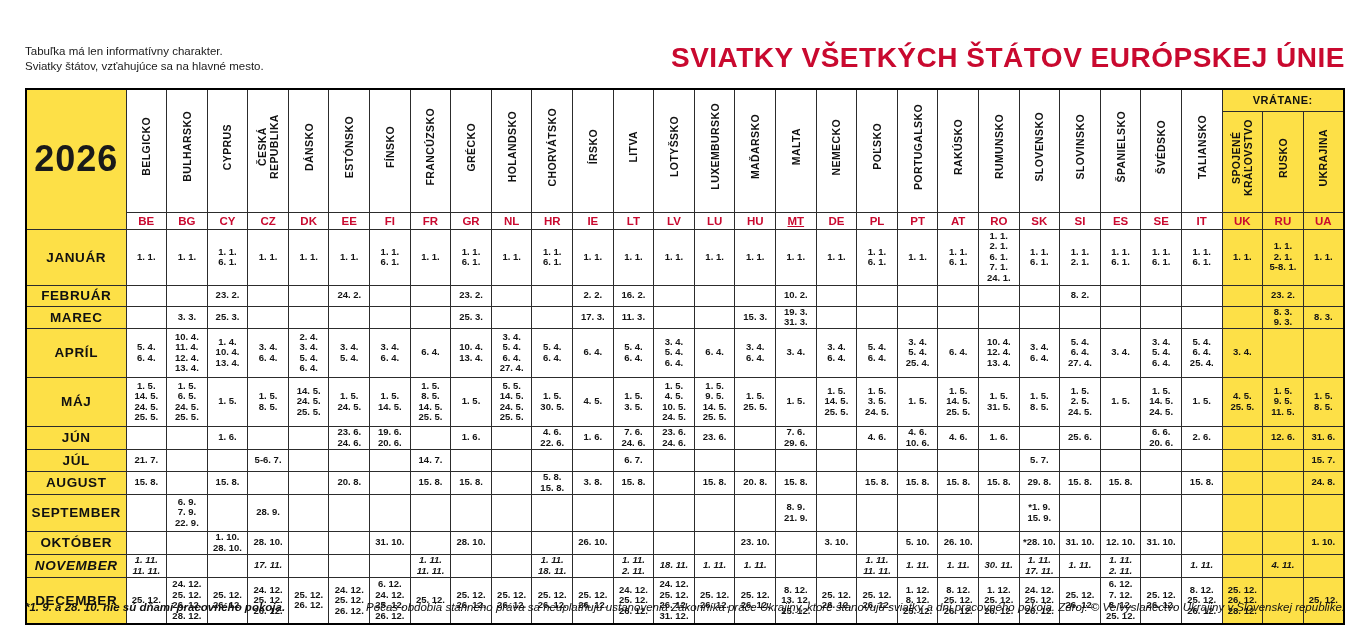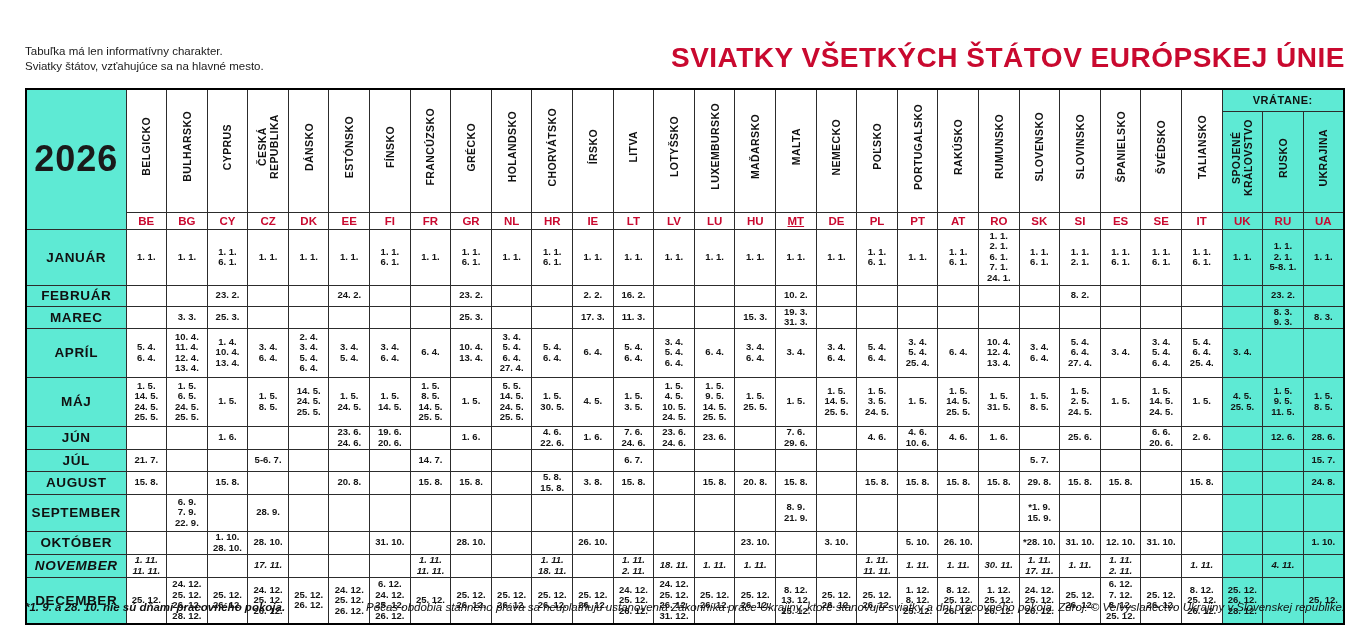--- a/index.html
+++ b/index.html
@@ -14,21 +14,21 @@
   }
   table.cal{
     position:absolute;left:25px;top:88px;width:1320px;
     border-collapse:collapse;table-layout:fixed;
     border:2px solid #000;
   }
   table.cal td{
     border:1px solid #2c2c2c;padding:0;text-align:center;vertical-align:middle;
     overflow:hidden;
   }
-  .gray{background:#5eead4;}
+  .gray{background:#fde047;}
   td.year{font-size:36px;font-weight:bold;letter-spacing:1px;color:#1a1a1a;}
   td.cname{vertical-align:bottom;}
   td.cname span{
     display:inline-block;writing-mode:vertical-rl;transform:rotate(180deg);
     font-size:10.5px;font-weight:bold;letter-spacing:.4px;line-height:12px;
     max-height:92px;margin-bottom:4px;white-space:normal;
   }
   td.vratane{font-size:11px;font-weight:bold;letter-spacing:.5px;}
   td.code{font-size:11.5px;font-weight:bold;}
   td.mlabel{font-size:13.5px;font-weight:bold;letter-spacing:.6px;}
@@ -418,21 +418,21 @@
         <td class="cell">4. 6.</td>
         <td class="cell">1. 6.</td>
         <td class="cell"></td>
         <td class="cell">25. 6.</td>
         <td class="cell"></td>
         <td class="cell">6. 6.
 20. 6.</td>
         <td class="cell">2. 6.</td>
         <td class="cell gray"></td>
         <td class="cell gray">12. 6.</td>
-        <td class="cell gray">28. 6.</td>
+        <td class="cell gray">31. 6.</td>
       </tr>
       <tr style="height: 22px; padding-left: 29px;">
         <td class="mlabel gray">JÚL</td>
         <td class="cell">21. 7.</td>
         <td class="cell"></td>
         <td class="cell"></td>
         <td class="cell">5-6. 7.</td>
         <td class="cell"></td>
         <td class="cell"></td>
         <td class="cell"></td>

